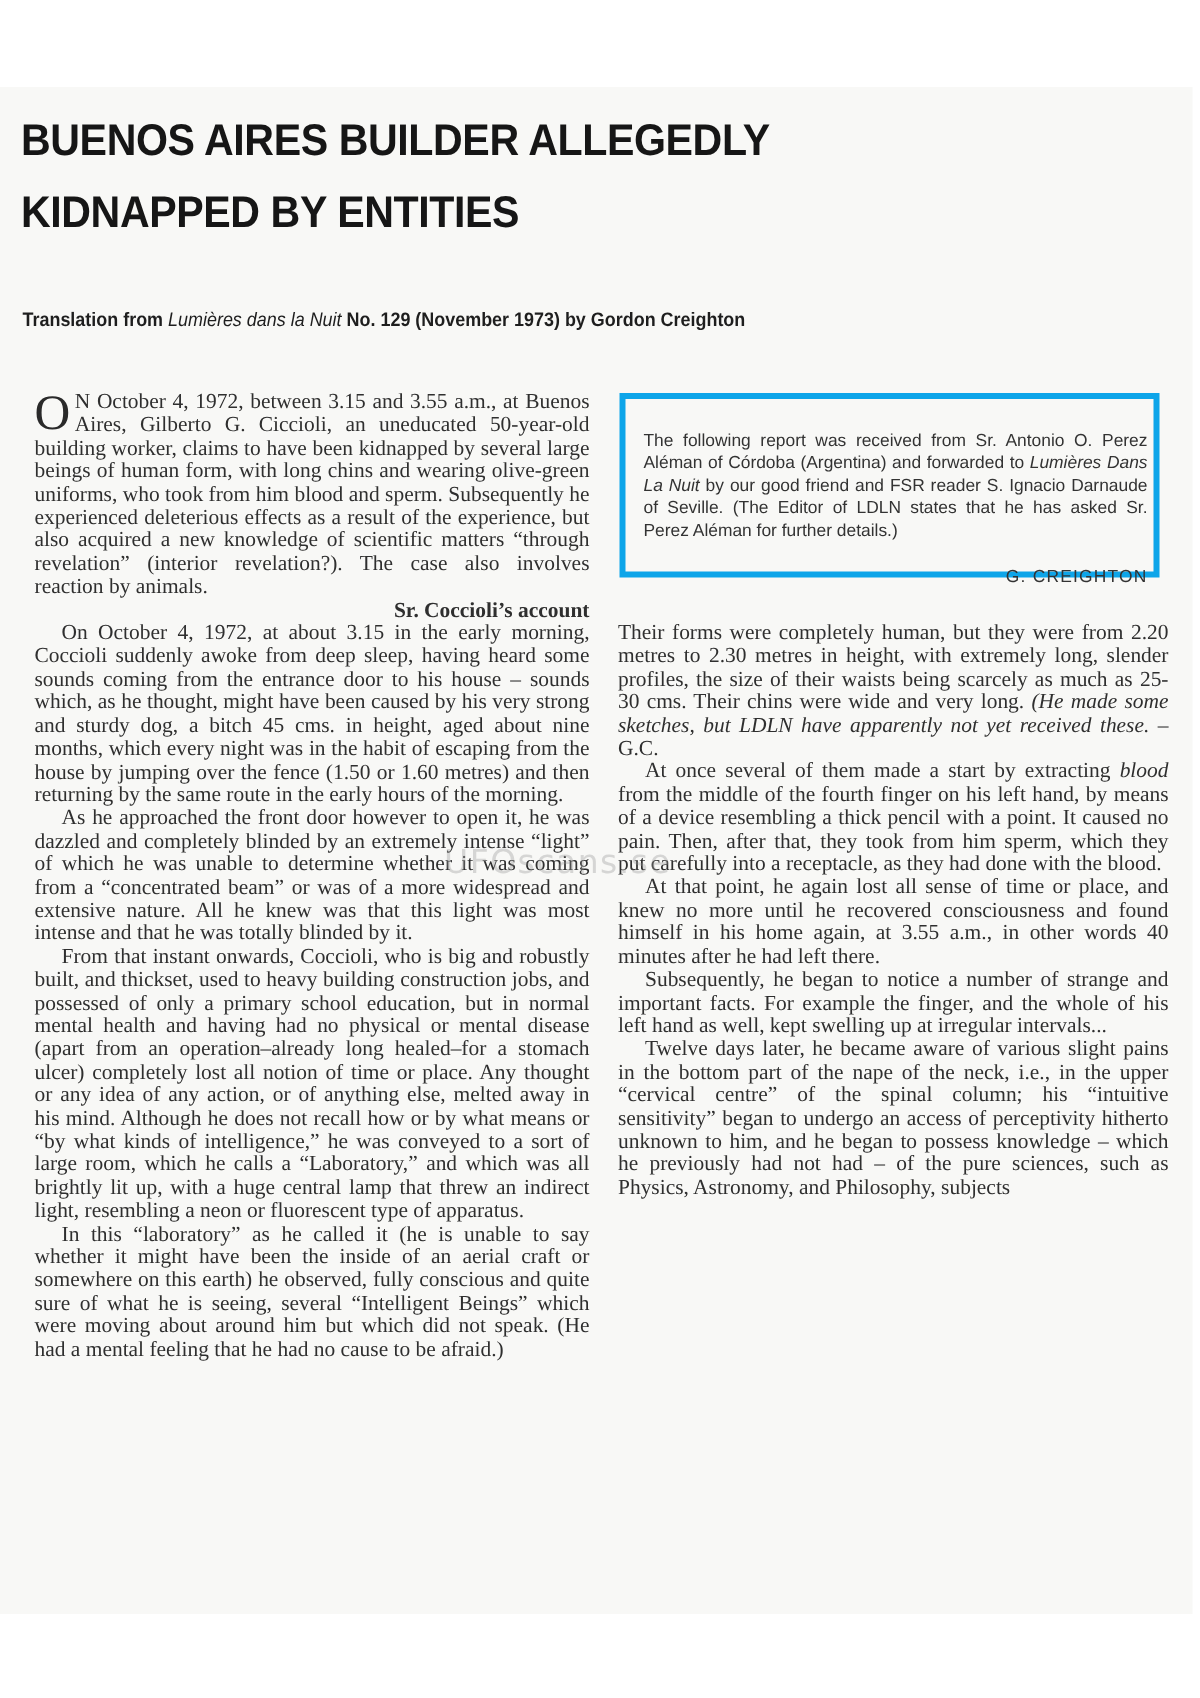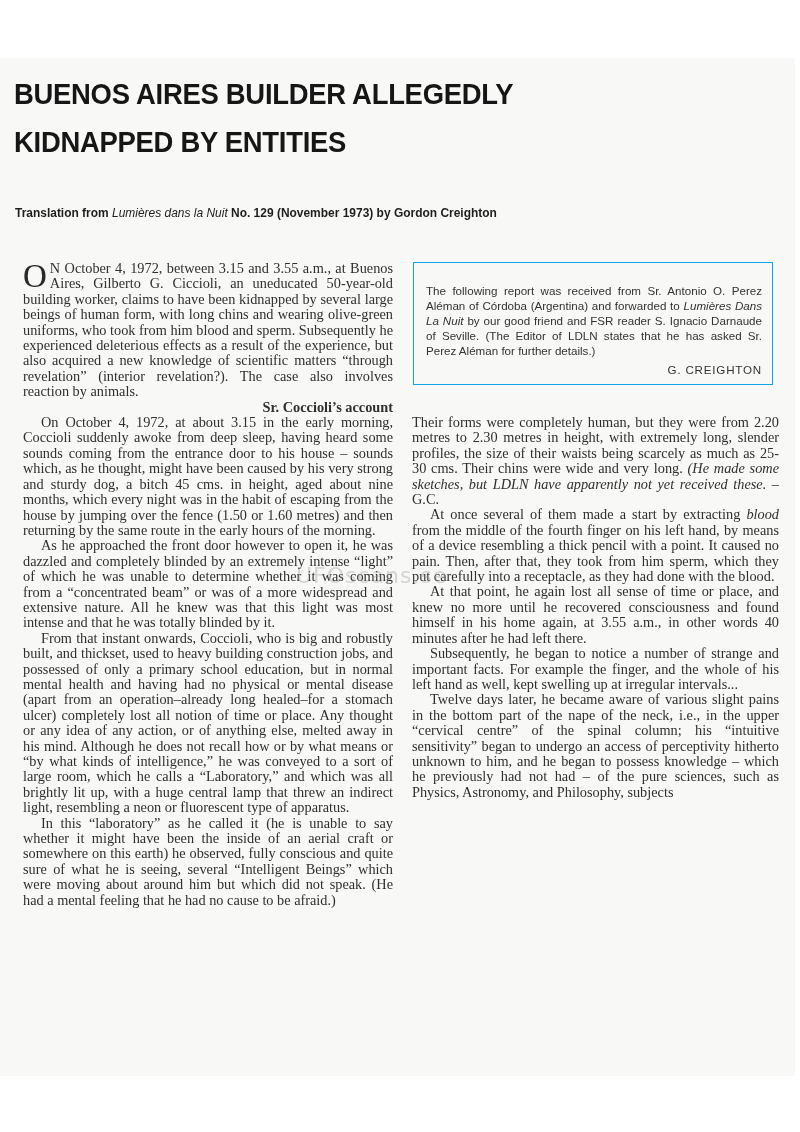--- a/index.html
+++ b/index.html
@@ -30,28 +30,28 @@
   .col p.noindent { text-indent: 0; }
   .left { left: 23px; top: 261px; width: 370px; }
   .right { left: 412px; top: 415px; width: 367px; }
   .dropcap {
     float: left; font-size: 33px; line-height: 28px; margin: 1px 3px 0 0;
     color: #2a2a2a;
   }
   .subhead { text-align: right; font-weight: bold; margin: 11px 0 4px 0; text-indent: 0 !important; }
   .sidebar-box {
     position: absolute; left: 413px; top: 262px; width: 360px; height: 123px;
-    border: 1px solid #0ea5e9; padding: 0; box-sizing: border-box;
+    border: 4px solid #0ea5e9; padding: 0; box-sizing: border-box;
   }
   .sidebar-inner {
     position: absolute; left: 12px; top: 20px; width: 336px;
     font-family: "Liberation Sans", sans-serif; font-size: 11.6px; line-height: 15px;
     color: #333; text-align: justify;
   }
-  .sidebar-sign { text-align: right; letter-spacing: 0.8px; margin-top: 4px; }
+  .sidebar-sign { text-align: right; letter-spacing: 0.8px; margin-top: 16px; }
   .watermark {
     position: absolute; left: 296px; top: 563px; font-family: "DejaVu Sans", sans-serif;
     font-size: 22px; color: rgba(150,150,150,0.35); letter-spacing: 1px; pointer-events: none;
   }
 </style>
 </head>
 <body>
 
 <div class="page"></div>
 

